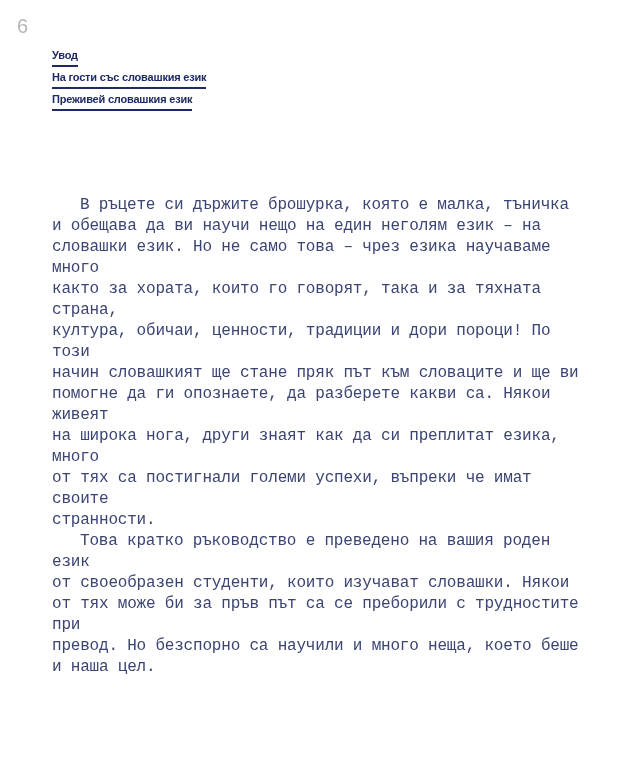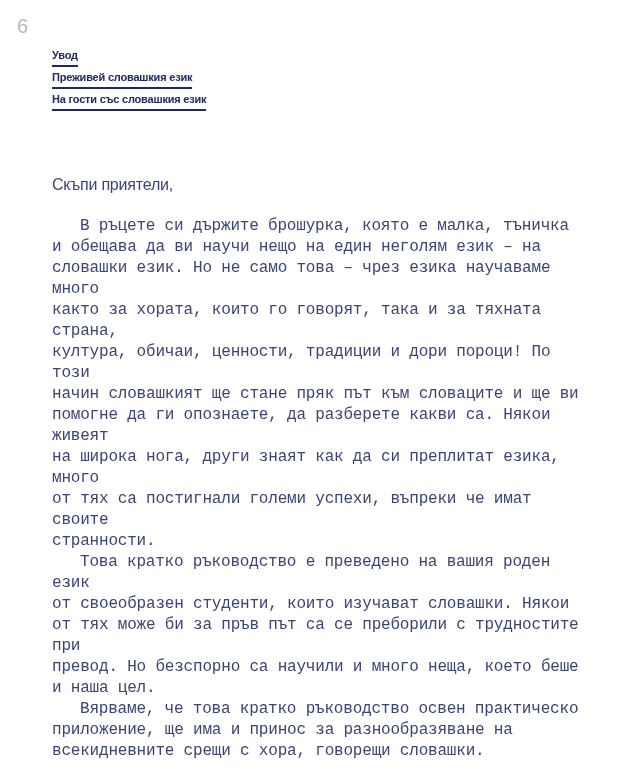--- a/index.html
+++ b/index.html
@@ -69,40 +69,36 @@
 </head>
 <body>
 
 <div class="page-number">6</div>
 
 <nav class="toc">
   <div class="toc-item">
     <span>Увод</span>
   </div>
   <div class="toc-item">
-    <span>Преживей словашкия език</span>
+    <span>На гости със словашкия език</span>
   </div>
   <div class="toc-item">
-    <span>На гости със словашкия език</span>
+    <span>Преживей словашкия език</span>
   </div>
 </nav>
 
 <main class="letter">
-  <p class="salutation">Скъпи приятели,</p>
   <p class="indent gap-above">В ръцете си държите брошурка, която е малка, тъничка
 и обещава да ви научи нещо на един неголям език – на
 словашки език. Но не само това – чрез езика научаваме много
 както за хората, които го говорят, така и за тяхната страна,
 култура, обичаи, ценности, традиции и дори пороци! По този
 начин словашкият ще стане пряк път към словаците и ще ви
 помогне да ги опознаете, да разберете какви са. Някои живеят
 на широка нога, други знаят как да си преплитат езика, много
 от тях са постигнали големи успехи, въпреки че имат своите
 странности.</p>
   <p class="indent">Това кратко ръководство е преведено на вашия роден език
 от своеобразен студенти, които изучават словашки. Някои
 от тях може би за пръв път са се преборили с трудностите при
 превод. Но безспорно са научили и много неща, което беше
 и наша цел.</p>
-  <p class="indent">Вярваме, че това кратко ръководство освен практическо
-приложение, ще има и принос за разнообразяване на
-всекидневните срещи с хора, говорещи словашки.</p>
 </main>
 
 </body></html>

